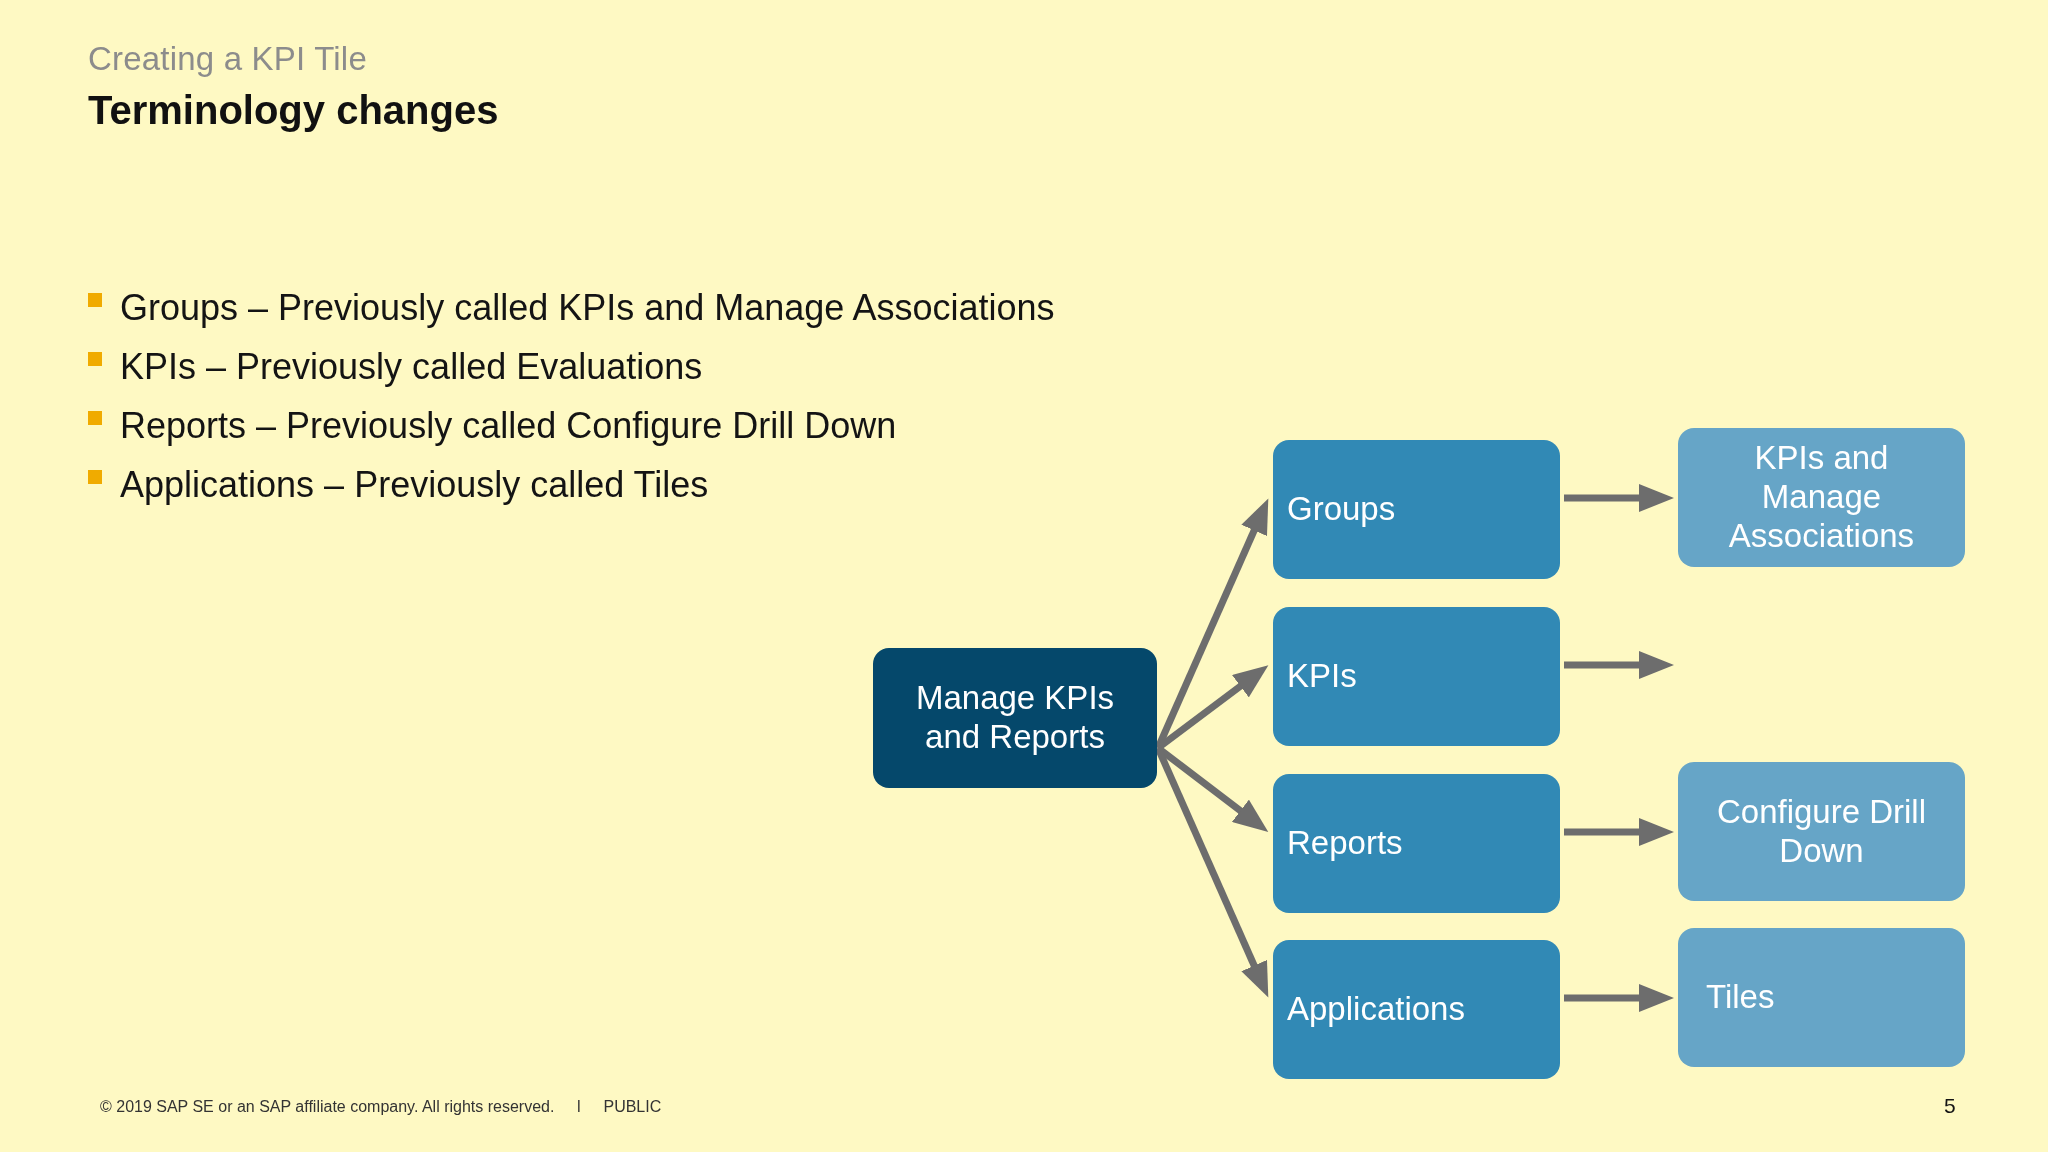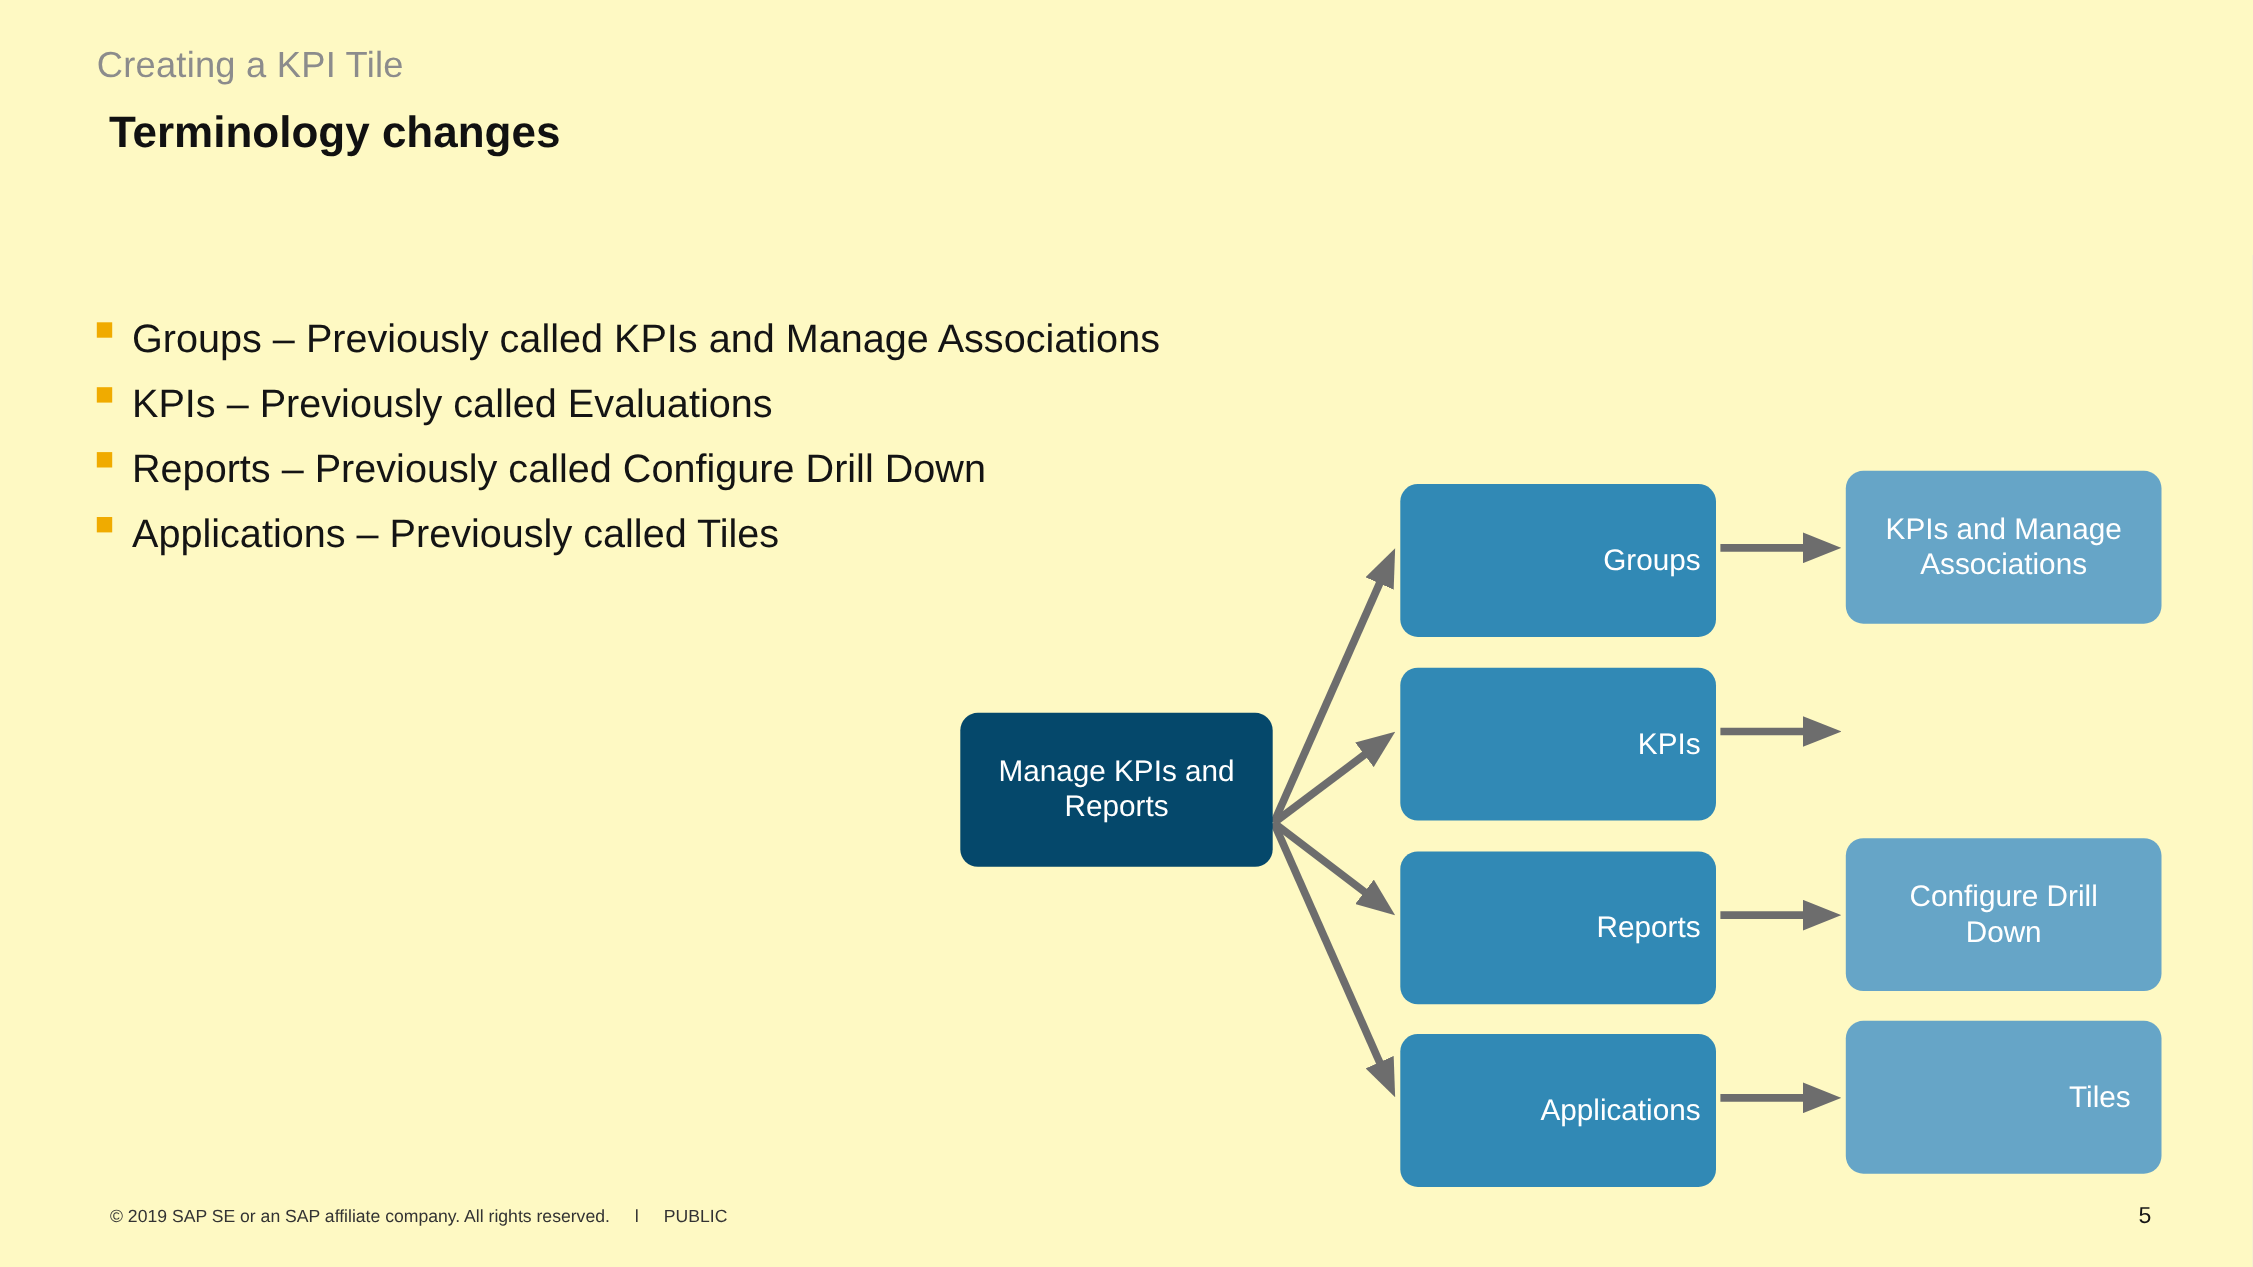--- a/index.html
+++ b/index.html
@@ -8,43 +8,43 @@
     background:#fef9c3; overflow:hidden;
     font-family:"Liberation Sans", sans-serif;
     color:#141414;
   }
   .subtitle {
     position:absolute; left:88px; top:40px;
     font-size:33px; color:#8c8c8c; letter-spacing:0.2px;
   }
   .title {
     position:absolute; left:88px; top:88px;
-    font-size:40px; font-weight:bold; color:#111111; margin:11px;
+    font-size:40px; font-weight:bold; color:#111111; margin:0;
   }
   .bullets {
     position:absolute; left:88px; top:270px;
     list-style:none; margin:0; padding:0;
   }
   .bullets li {
     position:relative; height:59px; padding-left:32px;
     display:flex; align-items:flex-end;
     font-size:36px; color:#141414; white-space:nowrap;
   }
   .bullet-sq {
     position:absolute; left:0; top:23px;
     width:14px; height:14px; background:#F0AB00;
   }
   .arrows {
     position:absolute; left:0; top:0; pointer-events:none;
   }
   .box {
     position:absolute; box-sizing:border-box;
     border-radius:16px; color:#ffffff;
-    display:flex; align-items:center; justify-content:flex-end;
-    text-align:center; font-size:27px; line-height:1.18;
+    display:flex; align-items:center; justify-content:flex-start;
+    text-align:center; font-size:33px; line-height:1.18;
   }
   .box-root   { left:873px;  top:648px; width:284px; height:140px; background:#05486B; padding:0 20px; }
   .box-mid    { left:1273px; width:287px; height:139px; background:#3189B5; padding:0 14px;margin-top:12px; }
   .box-right  { left:1678px; width:287px; height:139px; background:#66A5C7; padding:0 28px; }
   .footer {
     position:absolute; left:100px; top:1098px;
     font-size:16px; color:#333333; white-space:nowrap;
   }
   .footer .sep { margin:0 18px; }
   .page-num {

